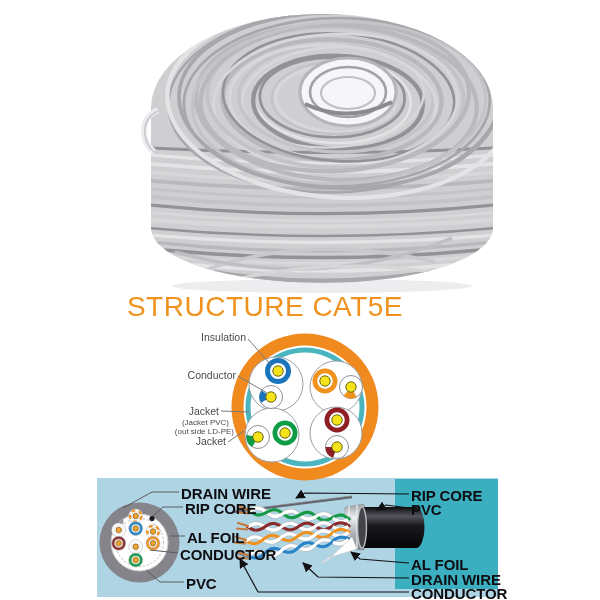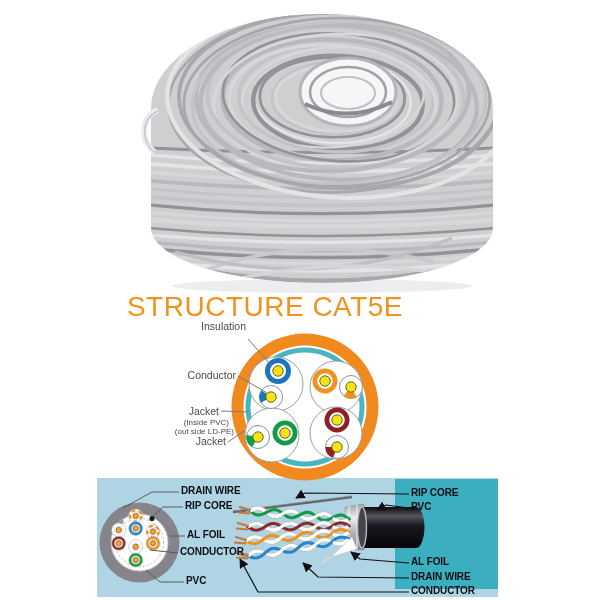--- a/index.html
+++ b/index.html
@@ -9,21 +9,21 @@
   }
   #gfx{position:absolute;left:0;top:0;z-index:1}
   .lbl{position:absolute;z-index:2;white-space:nowrap;line-height:1.05}
   #title{
     position:absolute;left:0;top:292px;width:530px;text-align:center;
     font-size:28px;letter-spacing:.5px;z-index:2;
   }
   .cs{color:#4b4b4b;font-size:10.5px}
   .cs-r{text-align:right}
   .cs-sub{color:#4b4b4b;font-size:8px}
-  .bd{font-weight:bold;font-size:10px;color:#0e0e12;letter-spacing:-.1px}
+  .bd{font-weight:bold;font-size:15px;color:#0e0e12;letter-spacing:-.1px}
 </style>
 </head>
 <body>
 
 <svg id="gfx" width="600" height="600">
   <defs>
     <linearGradient id="jackGrad" x1="0" y1="0" x2="0" y2="1">
       <stop offset="0" stop-color="#0b0b0d"></stop>
       <stop offset="0.22" stop-color="#55555e"></stop>
       <stop offset="0.45" stop-color="#1a1a1e"></stop>
@@ -218,24 +218,24 @@
         <line x1="248" y1="339" x2="271" y2="365"></line>
         <line x1="238" y1="376" x2="267" y2="393"></line>
         <line x1="221" y1="411" x2="249" y2="412"></line>
         <line x1="228" y1="442" x2="244" y2="431"></line>
       </g>
     </g>
 </svg>
 
 <div id="title" class="lbl" style="color: rgb(240, 146, 30);">STRUCTURE CAT5E</div>
 
-<div class="lbl cs cs-r" style="left:146px;top:321px;width:100px">Insulation</div>
+<div class="lbl cs cs-r" style="left:146px;top:332px;width:100px">Insulation</div>
 <div class="lbl cs cs-r" style="left:136px;top:370px;width:100px">Conductor</div>
 <div class="lbl cs cs-r" style="left:119px;top:406px;width:100px">Jacket</div>
-<div class="lbl cs-sub cs-r" style="left:129px;top:419px;width:100px;position:absolute">(Inside PVC)</div>
+<div class="lbl cs-sub cs-r" style="left:129px;top:419px;width:100px;position:absolute">(Jacket PVC)</div>
 <div class="lbl cs cs-r" style="left:126px;top:436px;width:100px">Jacket</div>
 <div class="lbl cs-sub cs-r" style="left:134px;top:428px;width:100px;position:absolute">(out side LD-PE)</div>
 
 <div class="lbl bd" style="left:181px;top:486px">DRAIN WIRE</div>
 <div class="lbl bd" style="left:185px;top:501px">RIP CORE</div>
 <div class="lbl bd" style="left:187px;top:530px">AL FOIL</div>
 <div class="lbl bd" style="left:180px;top:547px">CONDUCTOR</div>
 <div class="lbl bd" style="left:186px;top:576px">PVC</div>
 
 <div class="lbl bd" style="left:411px;top:488px">RIP CORE</div>

